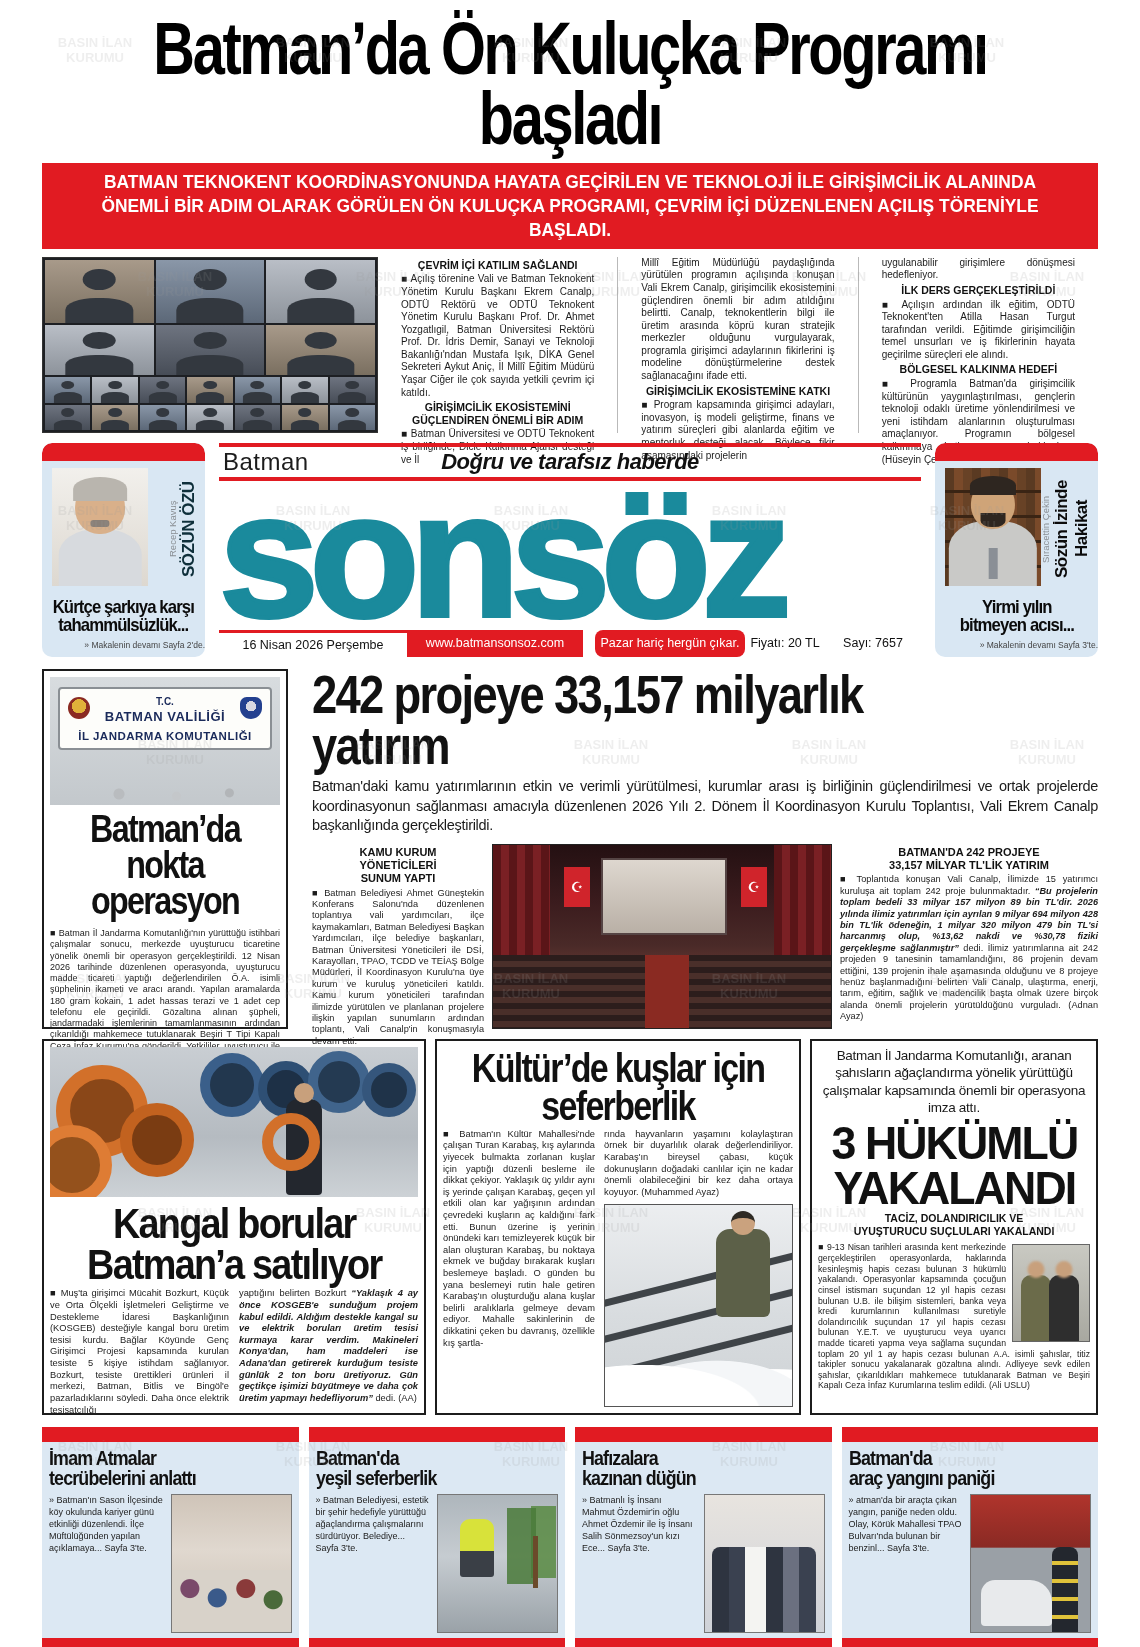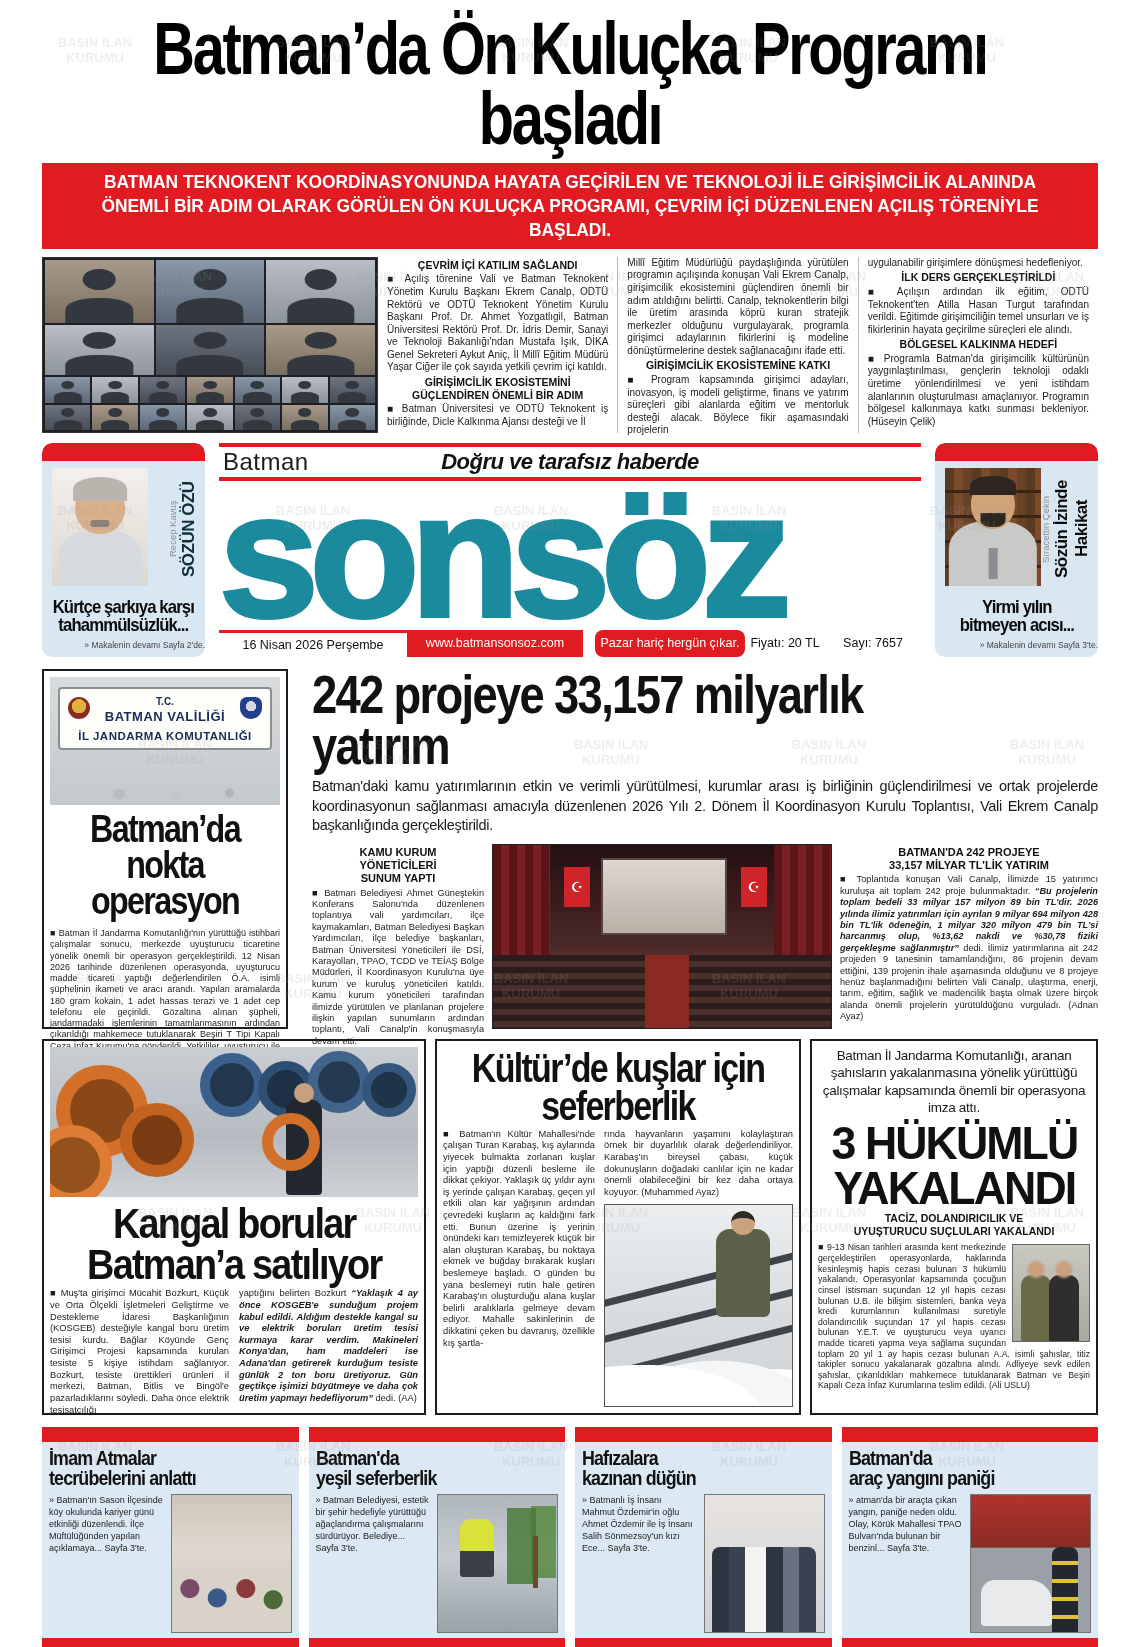--- a/index.html
+++ b/index.html
@@ -31,21 +31,21 @@
   .vc-tile{flex:1;position:relative;overflow:hidden;background:linear-gradient(#9aa0a8,#697077);}
   .vc-tile.t0{background:linear-gradient(#a89a8a,#7a6f60);}
   .vc-tile.t1{background:linear-gradient(#8a97a8,#5c6878);}
   .vc-tile.t2{background:linear-gradient(#b9bec6,#8d939b);}
   .vc-tile.t3{background:linear-gradient(#6e7480,#474d57);}
   .vc-tile::before{content:"";position:absolute;left:50%;top:14%;width:30%;height:34%;
       transform:translateX(-50%);background:#33383f;border-radius:50%;}
   .vc-tile::after{content:"";position:absolute;left:50%;bottom:-2%;width:62%;height:42%;
       transform:translateX(-50%);background:#33383f;border-radius:45% 45% 0 0;}
 
-  .topcol{flex:1;padding:0 9px;}
+  .topcol{flex:1;padding:0 23px;}
   .topcol + .topcol{border-left:1px solid #b9b9b9;}
   .sh{font-weight:bold;text-align:center;font-size:10.5px;line-height:1.2;margin:2px 0;}
   .bt{font-size:10px;line-height:1.26;text-align:justify;color:#1c1c1c;margin:0 0 2px;}
 
   
   .mastrow{display:flex;margin:10px 42px 0;height:214px;gap:14px;}
   .col-card{width:163px;flex:none;background:#d9e7f3;border-radius:10px;overflow:hidden;
             display:flex;flex-direction:column;}
   .col-card-topbar{height:18px;background:#e11b22;border-radius:10px 10px 0 0;flex:none;}
   .col-card-main{display:flex;flex:none;height:122px;padding:7px 6px 0 10px;gap:4px;}
@@ -510,21 +510,21 @@
               <div class="rail r2"></div>
               <div class="rail r3"></div>
             <div class="bfig"></div>
             <div class="snow"></div>
           </div>
         </div>
       </div>
     </div>
 
     <div class="lowbox hukumlu">
-      <div class="huk-intro">Batman İl Jandarma Komutanlığı, aranan şahısların yakalanmasına yönelik yürüttüğü çalışmalar kapsamında önemli bir operasyona imza attı.</div>
+      <div class="huk-intro">Batman İl Jandarma Komutanlığı, aranan şahısların ağaçlandırma yönelik yürüttüğü çalışmalar kapsamında önemli bir operasyona imza attı.</div>
       <div class="huk-head"><span class="cx">3 HÜKÜMLÜ
 YAKALANDI</span></div>
       <div class="huk-sub">TACİZ, DOLANDIRICILIK VE
 UYUŞTURUCU SUÇLULARI YAKALANDI</div>
       <div class="huk-body">
         <span class="escort">
             <span class="efig e1"></span>
             <span class="efig e2"></span>
           </span>
         <span>■ 9-13 Nisan tarihleri arasında kent merkezinde gerçekleştirilen operasyonlarda, haklarında kesinleşmiş hapis cezası bulunan 3 hükümlü yakalandı. Operasyonlar kapsamında çocuğun cinsel istismarı suçundan 12 yıl hapis cezası bulunan U.B. ile bilişim sistemleri, banka veya kredi kurumlarının kullanılması suretiyle dolandırıcılık suçundan 17 yıl hapis cezası bulunan Y.E.T. ve uyuşturucu veya uyarıcı madde ticareti yapma veya sağlama suçundan toplam 20 yıl 1 ay hapis cezası bulunan A.A. isimli şahıslar, titiz takipler sonucu yakalanarak gözaltına alındı. Adliyeye sevk edilen şahıslar, çıkarıldıkları mahkemece tutuklanarak Batman ve Beşiri Kapalı Ceza İnfaz Kurumlarına teslim edildi. (Ali USLU)</span>

